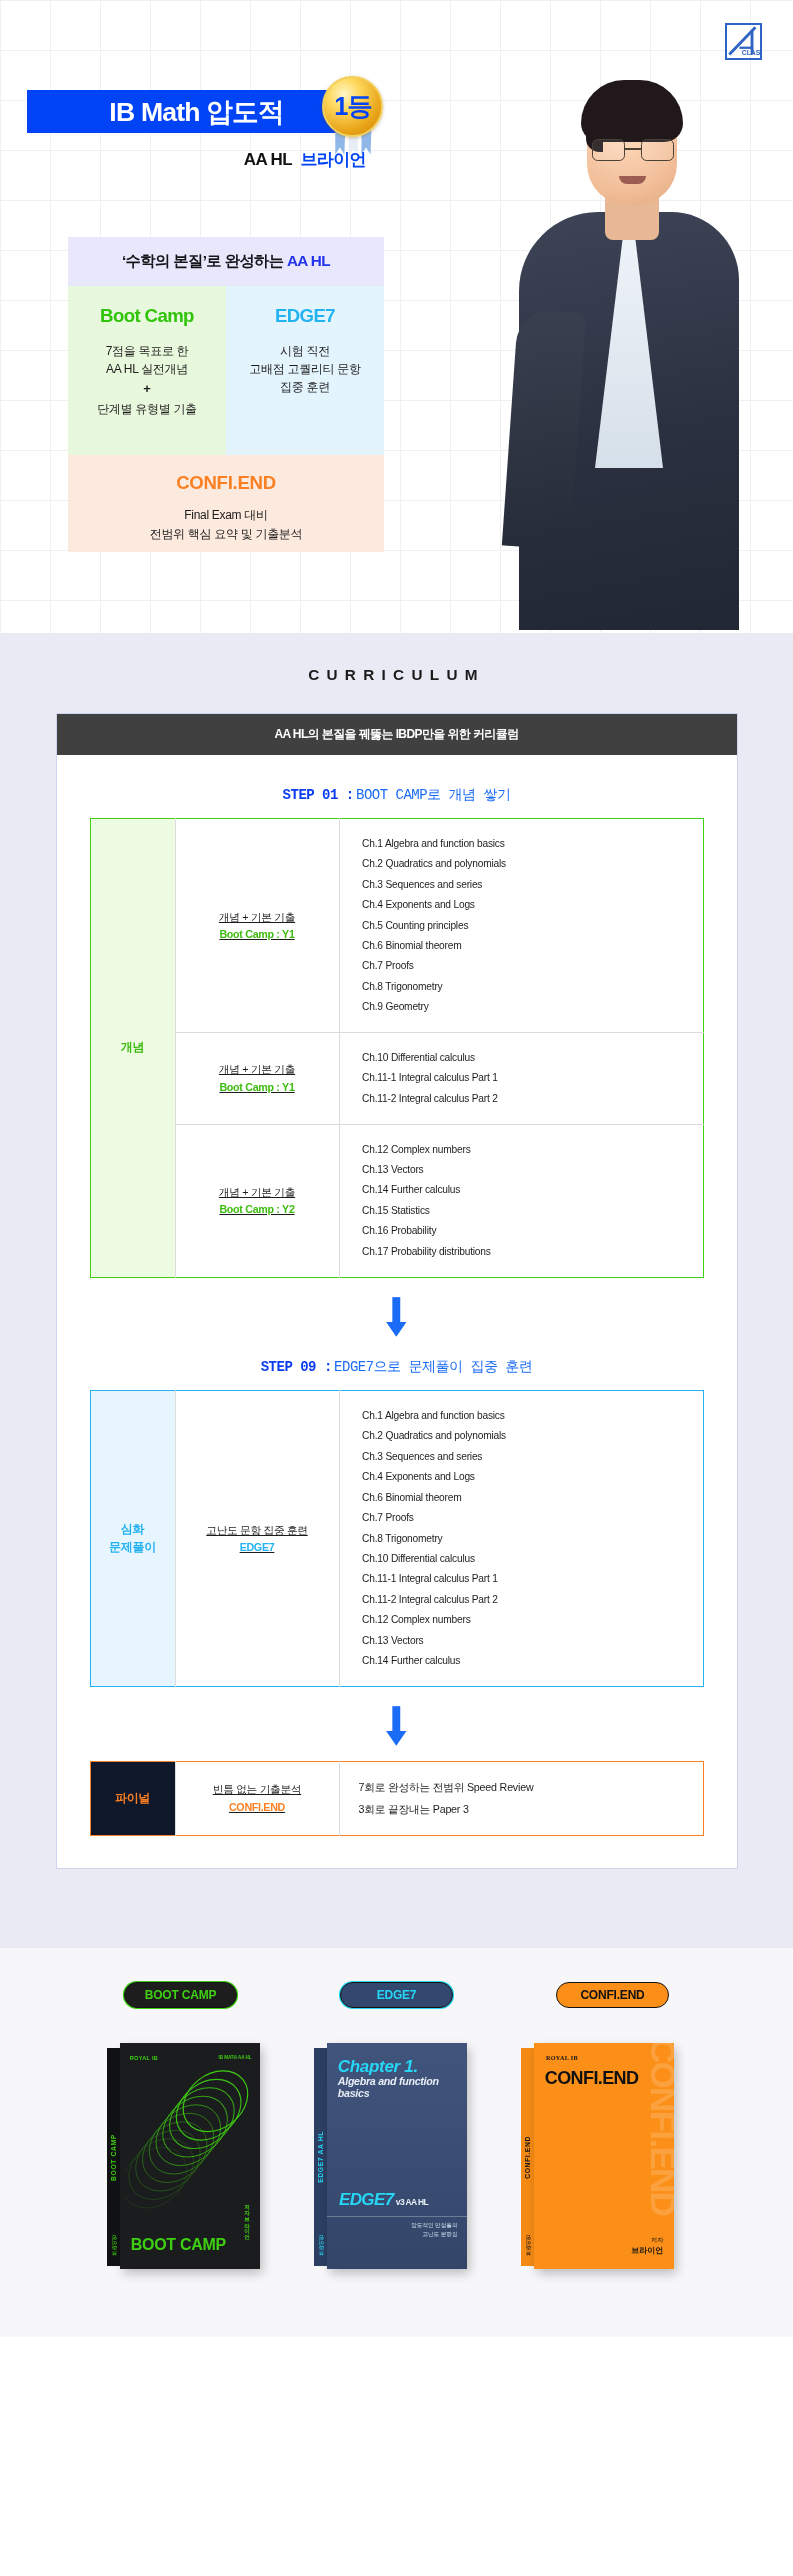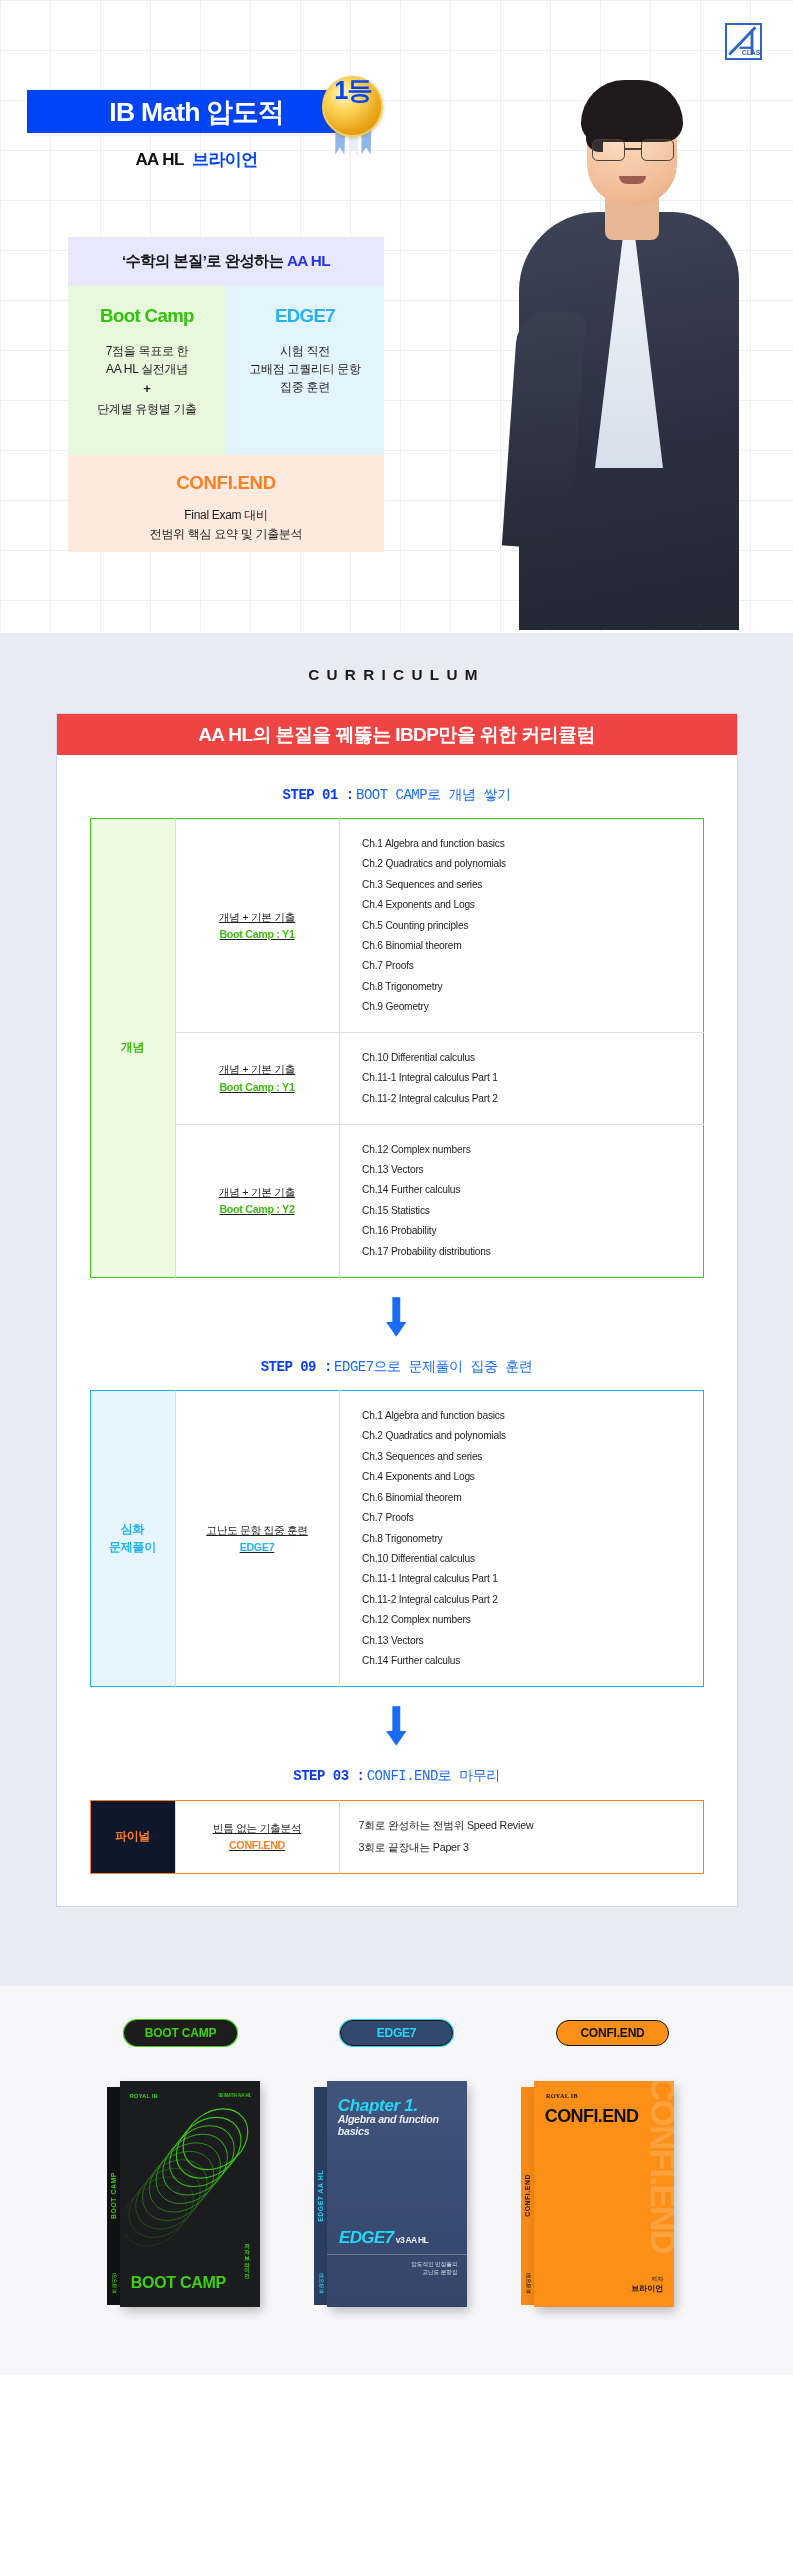--- a/index.html
+++ b/index.html
@@ -52,29 +52,29 @@
   .medal .ribbon {
     position: absolute; left: 13.6px; top: 44px;
     width: 41px; height: 40px;
   }
   .medal .disc {
     position: absolute; left: 3.4px; top: 1.1px;
     width: 61px; height: 61px; border-radius: 50%;
     background: radial-gradient(circle at 35% 28%, #fff6c9 0%, #ffd95e 28%, #e8a317 68%, #c98309 100%);
     border: 2.8px solid #f3cf5c;
     box-shadow: 0 1.1px 3.4px rgba(120,80,0,.35);
-    display: flex; align-items: flex-start; justify-content: center;
+    display: flex; align-items: center; justify-content: center;
   }
   .medal .disc span {
     font-size: 25.4px; font-weight: 900; color: #0044f5;
     letter-spacing: -1.1px; line-height: 1;
   }
   .subtitle {
     position: absolute; top: 148px; left: 27px;
-    width: 339px; text-align: center;
+    width: 339px; text-align: right;
     font-size: 17px; font-weight: 800; color: #111;
     letter-spacing: -0.6px;
   }
   .subtitle .name { color: #0044f5; margin-left: 4.5px; }
 
   .purple-strip {
     position: absolute; top: 237px; left: 68px;
     width: 316px; height: 49px;
     background: #e9e7fb;
     display: flex; align-items: center; justify-content: center;
@@ -163,23 +163,23 @@
     text-align: center;
     font-size: 15.3px; font-weight: 800; color: #1a1a1a;
     letter-spacing: 7.3px;
     margin-bottom: 29px;
   }
   .cur-panel {
     width: 682px; margin: 0 auto; background: #ffffff;
     border: 0.6px solid #cfd5ef;
   }
   .cur-banner {
-    background: #ef4444; color: #fff; height: 41px;
+    background: #404040; color: #fff; height: 41px;
     display: flex; align-items: center; justify-content: center;
-    font-size: 19px; font-weight: 800; letter-spacing: -0.6px;
+    font-size: 12px; font-weight: 800; letter-spacing: -0.6px;
   }
   .cur-body { padding: 25px 33px 32px; }
 
   .step-head {
     text-align: center; font-size: 14px; color: #1a6bf5;
     letter-spacing: -0.5px; margin: 5.6px 0 14.7px; font-family: Liberation Mono, monospace;
   }
   .step-head b { font-weight: 900; color: #0b3df0; margin-right: 2.3px; }
 
   table.ctab { width: 100%; border-collapse: collapse; table-layout: fixed; }
@@ -464,23 +464,20 @@
         </tbody>
           </table>
 
         <div class="arrow-wrap">
           <svg width="22.6" height="41" viewBox="0 0 40 72" aria-hidden="true">
             <rect x="13" y="0" width="14" height="46" fill="#1a6bf5"></rect>
             <polygon points="2,44 38,44 20,70" fill="#1a6bf5"></polygon>
           </svg>
         </div>
 
-        <div class="step-head">
-          <b>STEP 03 :</b><span>CONFI.END로 마무리</span>
-        </div>
 
         <table class="ctab tab-orange">
           <tbody>
               <tr>
             <td class="lbl-cell lbl-orange vline">파이널</td>
             <td class="mid-cell vline">
               <span>빈틈 없는 기출분석</span>
               <span class="hi hi-orange">CONFI.END</span>
             </td>
             <td class="final-right">

